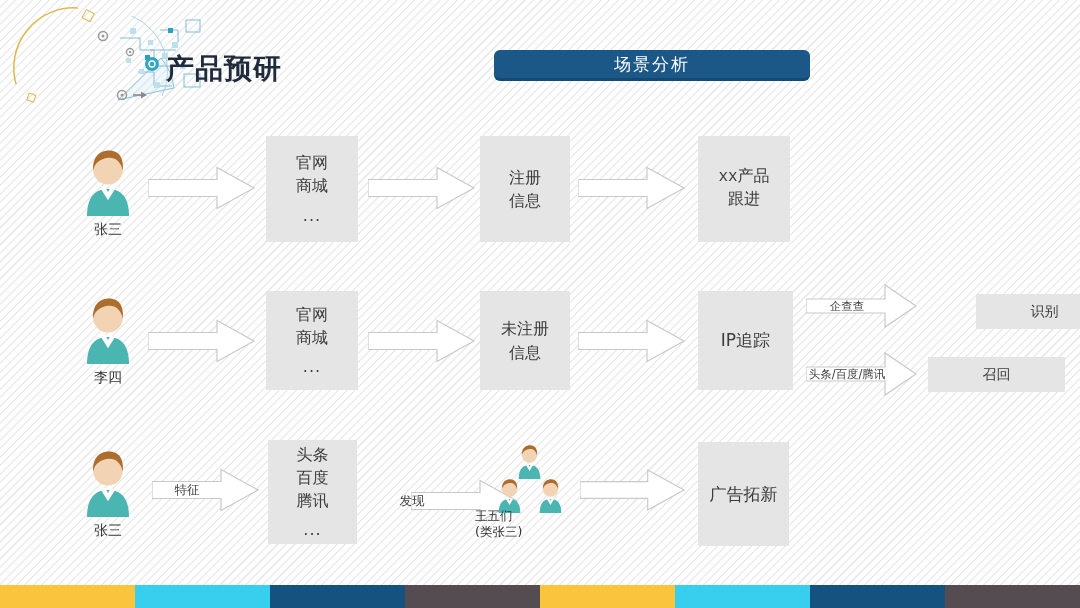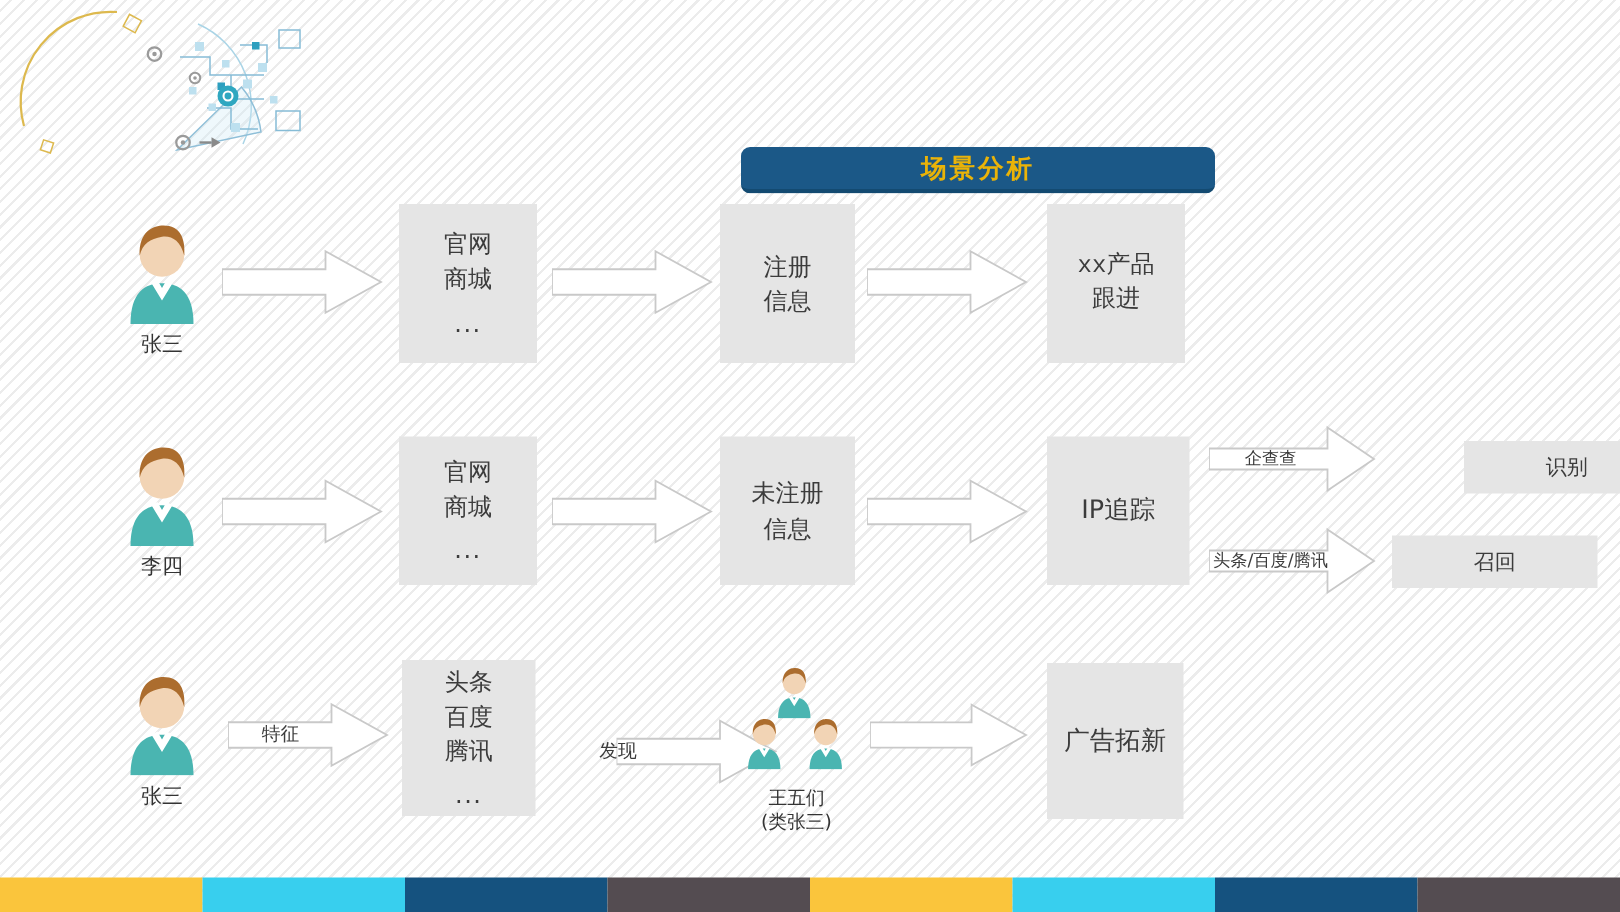--- a/index.html
+++ b/index.html
@@ -20,21 +20,21 @@
   }
   .slide-title{
     position:absolute;left:166px;top:50px;z-index:3;
     font-size:28px;font-weight:800;color:var(--title-text,#1E2B3C);letter-spacing:1px;
   }
   .banner{
     position:absolute;left:494px;top:50px;width:316px;height:28px;z-index:3;
     background:var(--banner-bg,#1B5887);border-radius:6px;
     border-bottom:3px solid var(--banner-edge,#134A71);
     display:flex;align-items:center;justify-content:center;
-    color:#eab308;font-size:17px;font-weight:700;letter-spacing:2px;margin-top:48px;
+    color:#ffffff;font-size:17px;font-weight:400;letter-spacing:2px;
   }
   
   .abs{position:absolute;}
   .gbox{
     background:var(--box-bg,#E5E5E5);color:var(--box-text,#3C3C3C);
     display:flex;flex-direction:column;align-items:center;justify-content:center;
     font-size:16px;line-height:1.45;text-align:center;z-index:2;
   }
   .gbox .dots{margin-top:6px;letter-spacing:1px;}
   .gbox.single{font-size:17px;}
@@ -44,21 +44,21 @@
   }
   .actor{display:flex;flex-direction:column;align-items:center;z-index:2;}
   .actor .nm{margin-top:5px;font-size:14px;color:#333;}
   .arrow-wrap{z-index:2;}
   .arrow-wrap .lbl{
     position:absolute;left:2px;width:66px;top:50%;transform:translateY(-50%);
     text-align:center;font-size:12.5px;color:#3C3C3C;
   }
   .arrow-wrap.slim .lbl{width:78px;font-size:11.5px;}
   .group{z-index:2;display:block;}
-  .group .glabels{position:absolute;left:-20px;right:-20px;top:81px;text-align:center;
+  .group .glabels{position:absolute;left:-20px;right:-20px;top:65px;
     font-size:12.5px;color:#333;line-height:1.25;}
   
   .stripe{position:absolute;left:0;bottom:0;width:1080px;height:23px;display:flex;z-index:4;}
   .stripe .seg{width:135px;height:23px;}
 </style>
 </head>
 <body>
 
 <svg width="0" height="0" style="position:absolute" aria-hidden="true">
   <defs>
@@ -118,20 +118,21 @@
       <path d="M133,95 h8" stroke="#8a8a8a" stroke-width="1.6" fill="none"></path>
       <polygon points="141,91.5 147,95 141,98.5" fill="#8a8a8a"></polygon>
     </g>
     <g>
       <circle cx="152" cy="64" r="7" fill="#2FA7C0"></circle>
       <circle cx="152" cy="64" r="3" fill="none" stroke="#ffffff" stroke-width="1.4"></circle>
     </g>
   </svg>
 
 
+  <div class="slide-title">产品预研</div>
   <div class="banner">
     <span>场景分析</span>
   </div>
 
   <div class="abs actor" style="left:80px;top:146px;width:56px;">
     <svg width="54" height="70" viewBox="0 0 60 80">
         <use href="#sym-person"></use>
       </svg>
     <div class="nm">张三</div>
   </div>

